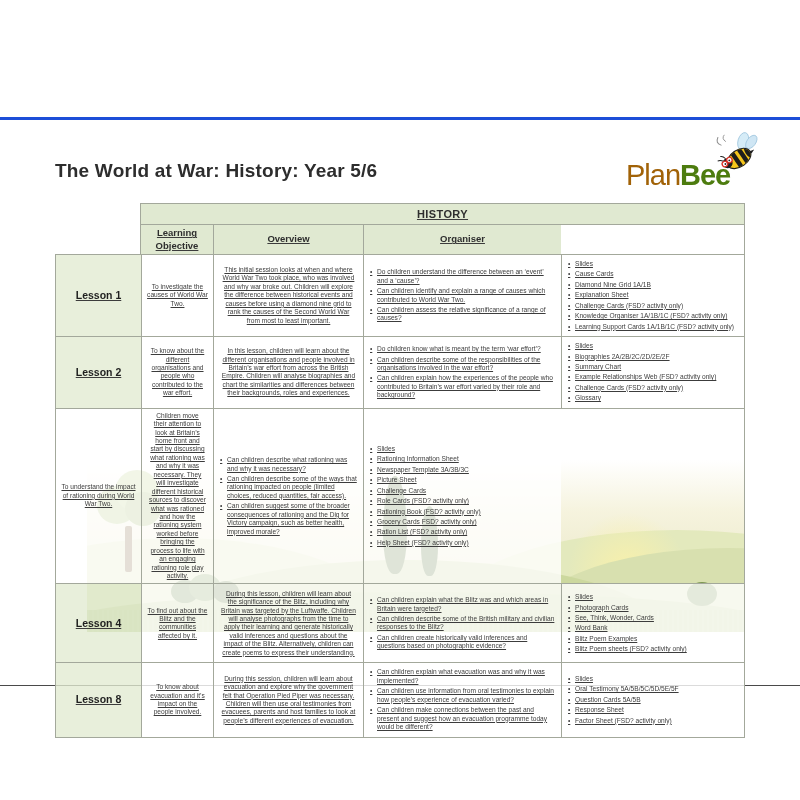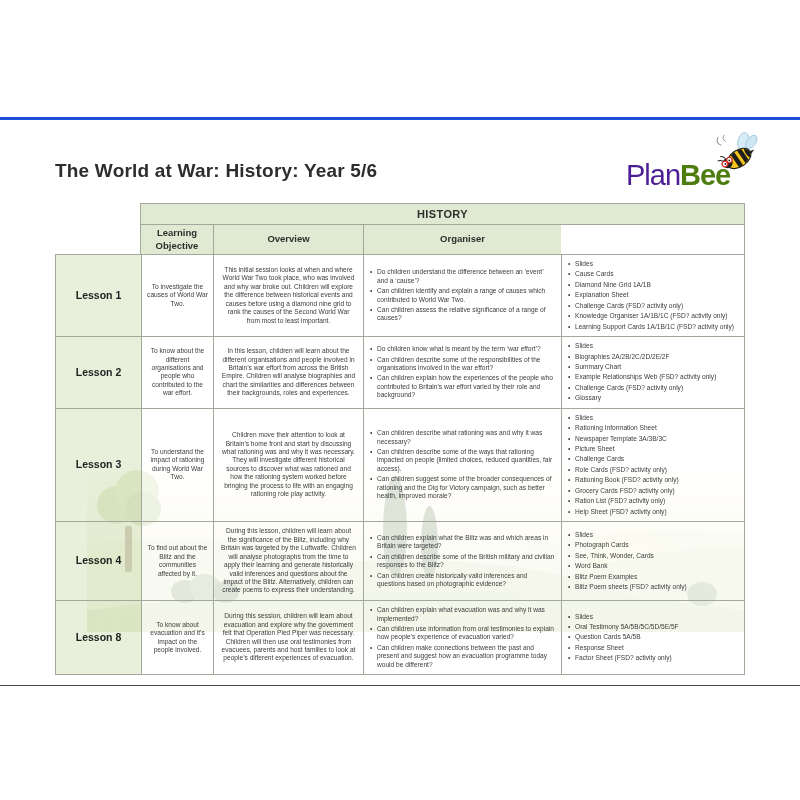--- a/index.html
+++ b/index.html
@@ -11,21 +11,21 @@
     position:absolute;left:0;top:117px;width:800px;height:565px;background:#ffffff;
     border-top:3px solid #1d4ed8;border-bottom:1px solid #4a4a4a;
   }
   
   .doc-title{
     position:absolute;left:55px;top:40px;font-size:19px;font-weight:700;
     color:#2d2d2d;letter-spacing:.2px;z-index:3;
   }
   .logo{position:absolute;right:44px;top:16px;z-index:3;width:130px;height:58px;}
   .logo-text{position:absolute;left:0;bottom:2px;font-size:29px;letter-spacing:-1px;white-space:nowrap;}
-  .logo-plan{color:#4c1d95;font-weight:400;}
+  .logo-plan{color:#a16207;font-weight:400;}
   .logo-bee{color:#4d7c0f;font-weight:700;}
   .bee-svg{position:absolute;right:-6px;top:-4px;width:48px;height:42px;transform:rotate(-6deg);}
   
   .landscape{position:absolute;left:87px;top:340px;width:658px;height:172px;overflow:hidden;z-index:1;}
   .landscape *{position:absolute;}
   .sky{left:0;top:0;width:658px;height:172px;
     background:linear-gradient(180deg,rgba(248,246,226,0) 0%,rgba(244,241,216,.85) 30%,#eeecd0 58%,#e9e7c9 75%);}
   .hill{border-radius:50%;}
   .hill-far-left{left:-120px;top:78px;width:420px;height:160px;background:#e0e7bb;}
   .hill-far-right{left:360px;top:70px;width:460px;height:170px;background:#e3e9bd;}
@@ -46,21 +46,21 @@
   .tree-big .f3{left:28px;top:24px;width:36px;height:34px;background:#a3bb6d;border-radius:50%;}
   .cypress{border-radius:50% 50% 42% 42%/58% 58% 42% 42%;}
   .cypress-1{left:296px;top:16px;width:24px;height:98px;background:#5e7b3e;}
   .cypress-2{left:334px;top:46px;width:17px;height:70px;background:#557237;}
   .bush{border-radius:50%;}
   .bush-1{left:84px;top:120px;width:28px;height:23px;background:#6f8c4b;}
   .bush-2{left:102px;top:114px;width:32px;height:27px;background:#82a05a;}
   .bush-3{left:126px;top:121px;width:26px;height:22px;background:#647f41;}
   .bush-right{left:600px;top:122px;width:30px;height:24px;background:#7b9652;}
   
-  .tbl{position:absolute;left:55px;top:83px;width:690px;z-index:2;font-size:6.6px;line-height:1.28;}
+  .tbl{position:absolute;left:55px;top:83px;width:690px;z-index:2;font-size:6.6px;line-height:1.28;text-decoration:underline;}
   .thead{margin-left:85px;width:605px;box-sizing:border-box;}
   .subject-bar{
     box-sizing:border-box;border:1px solid #a3a89b;border-bottom:none;height:21px;
     background:rgba(221,231,205,.92);display:flex;align-items:center;justify-content:center;
     font-size:11px;font-weight:700;color:#2e2e2e;letter-spacing:.4px;
   }
   .head-row{
     box-sizing:border-box;border:1px solid #a3a89b;border-bottom:none;height:30px;
     display:grid;grid-template-columns:72px 150px 198px 183px;
   }
@@ -259,23 +259,20 @@
               <span class="btext">Challenge Cards (FSD? activity only)</span>
             </div>
             <div class="bullet-item">
               <span class="bullet">•</span>
               <span class="btext">Glossary</span>
             </div>
           </div>
   </div>
 
   <div class="trow" style="min-height: 90px;">
-    <div class="cell lesson-cell">
-      <span class="lesson-label">Lesson 3</span>
-    </div>
     <div class="cell obj-cell">
       <div class="obj-text">To understand the impact of rationing during World War Two.</div>
     </div>
     <div class="cell ov-cell">
       <div class="ov-text">Children move their attention to look at Britain’s home front and start by discussing what rationing was and why it was necessary. They will investigate different historical sources to discover what was rationed and how the rationing system worked before bringing the process to life with an engaging rationing role play activity.</div>
     </div>
     <div class="cell list-cell q-cell">
             <div class="bullet-item">
               <span class="bullet">•</span>
               <span class="btext">Can children describe what rationing was and why it was necessary?</span>

